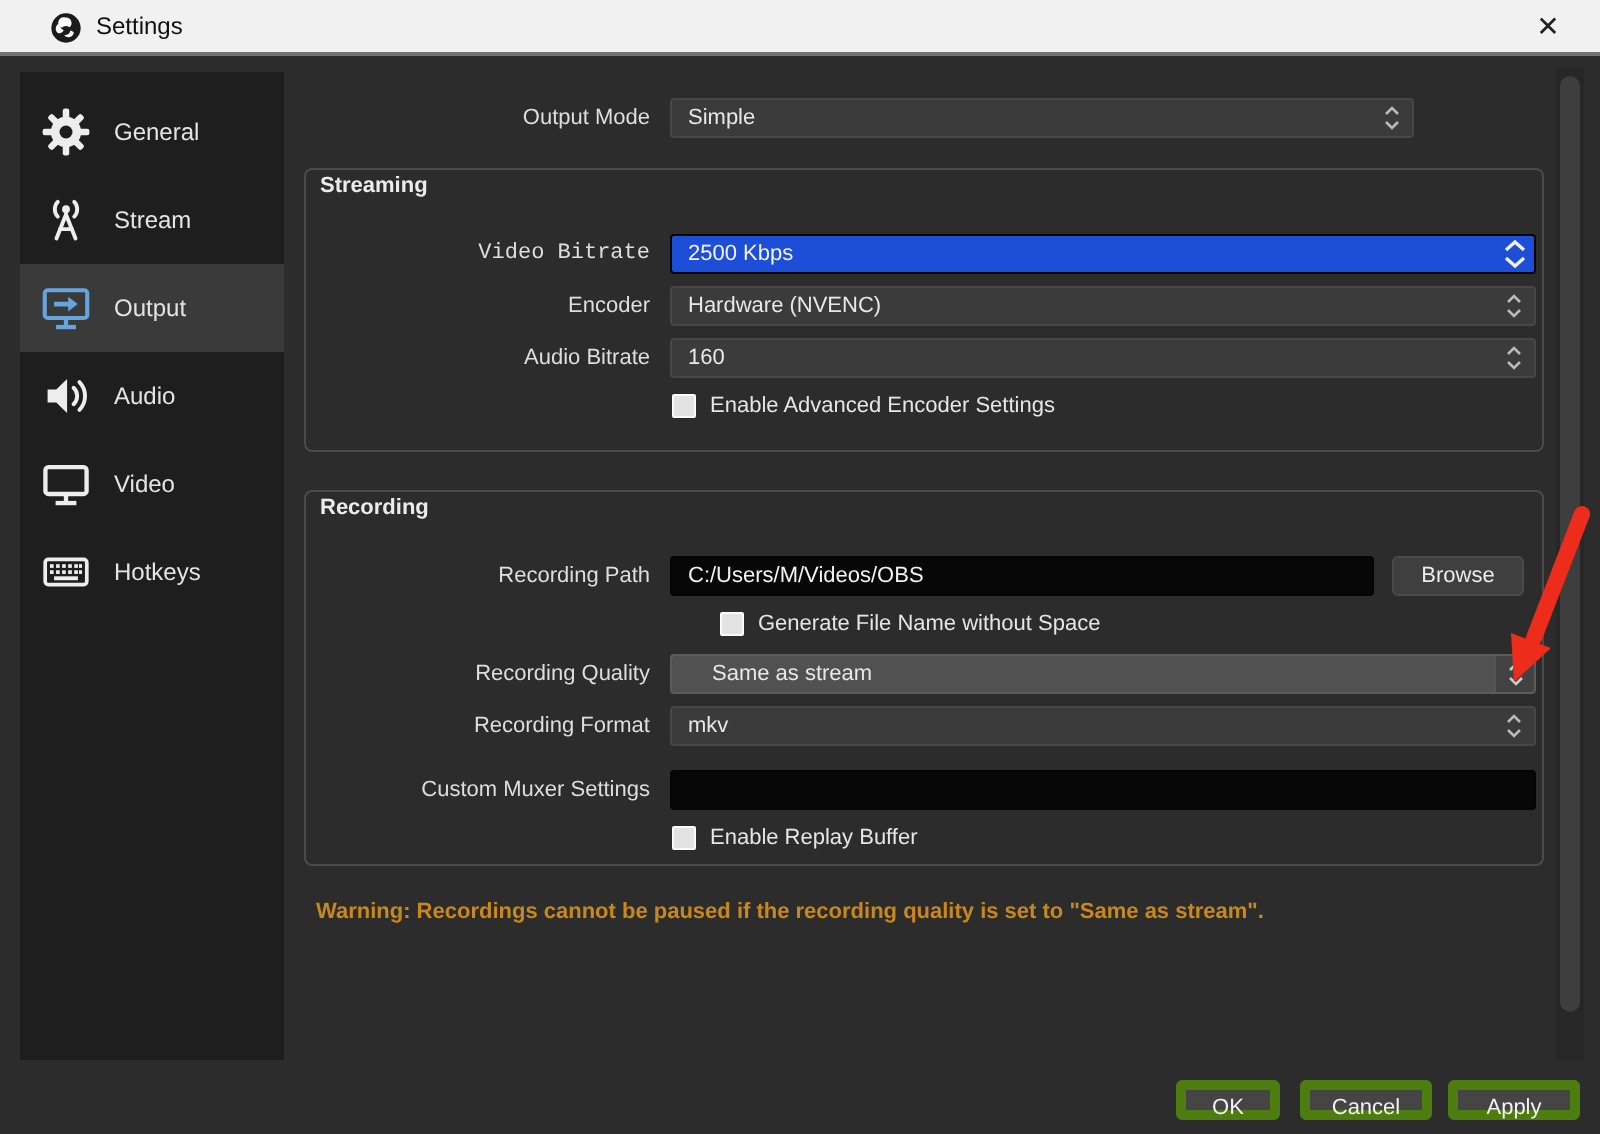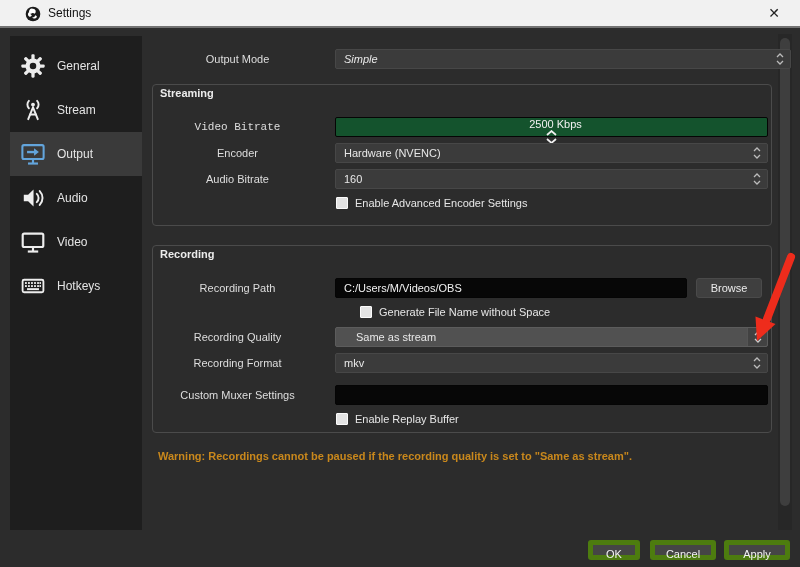--- a/index.html
+++ b/index.html
@@ -21,27 +21,27 @@
                gap:11px; padding-left:10px; color:#e4e4e4; font-size:12px; cursor:pointer; }
   .side-item.selected { background:#3a3a3a; }
   .side-icon { width:26px; height:26px; flex:0 0 26px; display:flex; align-items:center; justify-content:center; }
 
   
   .scroll-track { position:absolute; left:778px; top:34px; width:14px; height:496px; background:#272727; }
   .scroll-thumb { position:absolute; left:780px; top:38px; width:10px; height:468px; background:#3e3e3e; border-radius:5px; }
 
   
   .flabel { position:absolute; left:150px; width:175px; height:20px; line-height:20px;
-            text-align:center; font-size:11px; color:#dedede; }
+            text-align:right; font-size:11px; color:#dedede; }
   .field { position:absolute; height:20px; border-radius:2px; font-size:11px; color:#e8e8e8;
            display:flex; align-items:center; }
   .combo { background:#3b3b3b; border:1px solid #474747; }
   .combo .val { padding-left:8px; flex:1; }
   .combo-light { background:#515151; border:1px solid #5c5c5c; }
-  .dark-input { background:#14532d; border:1px solid #050505; color:#f2f2f2;flex-direction:column; }
+  .dark-input { background:#1d4ed8; border:1px solid #050505; color:#f2f2f2; }
   .dark-input .val { padding-left:8px; flex:1; }
   input.rawinput { position:absolute; height:20px; background:#070707; border:1px solid #050505;
                    color:#f2f2f2; font-size:11px; padding-left:8px; border-radius:2px;
                    font-family:"Liberation Sans",sans-serif; }
   .spin { width:20px; height:100%; display:flex; flex-direction:column; align-items:center;
           justify-content:center; gap:2px; }
   .spin.boxed { background:#424242; border-left:1px solid #555; border-radius:0 2px 2px 0; }
 
   
   .groupbox { position:absolute; border:1px solid #4b4b4b; border-radius:4px; }
@@ -178,21 +178,21 @@
       </span>
       <span>Hotkeys</span>
     </div>
 
   </div>
 
   <div class="scroll-track"></div>
   <div class="scroll-thumb"></div>
 
   <div class="flabel" style="top:49px;">Output Mode</div>
-  <div class="field combo" style="left:335px; top:49px; width:456px;font-style:italic;">
+  <div class="field combo" style="left:335px; top:49px; width:372px;">
     <span class="val">Simple</span>
     <span class="spin">
       <svg width="8" height="5">
           <path d="M1,4 L4,1 L7,4" stroke="#bbbbbb" fill="none" stroke-width="1.3"></path>
         </svg>
       <svg width="8" height="5">
           <path d="M1,1 L4,4 L7,1" stroke="#bbbbbb" fill="none" stroke-width="1.3"></path>
         </svg>
     </span>
   </div>

